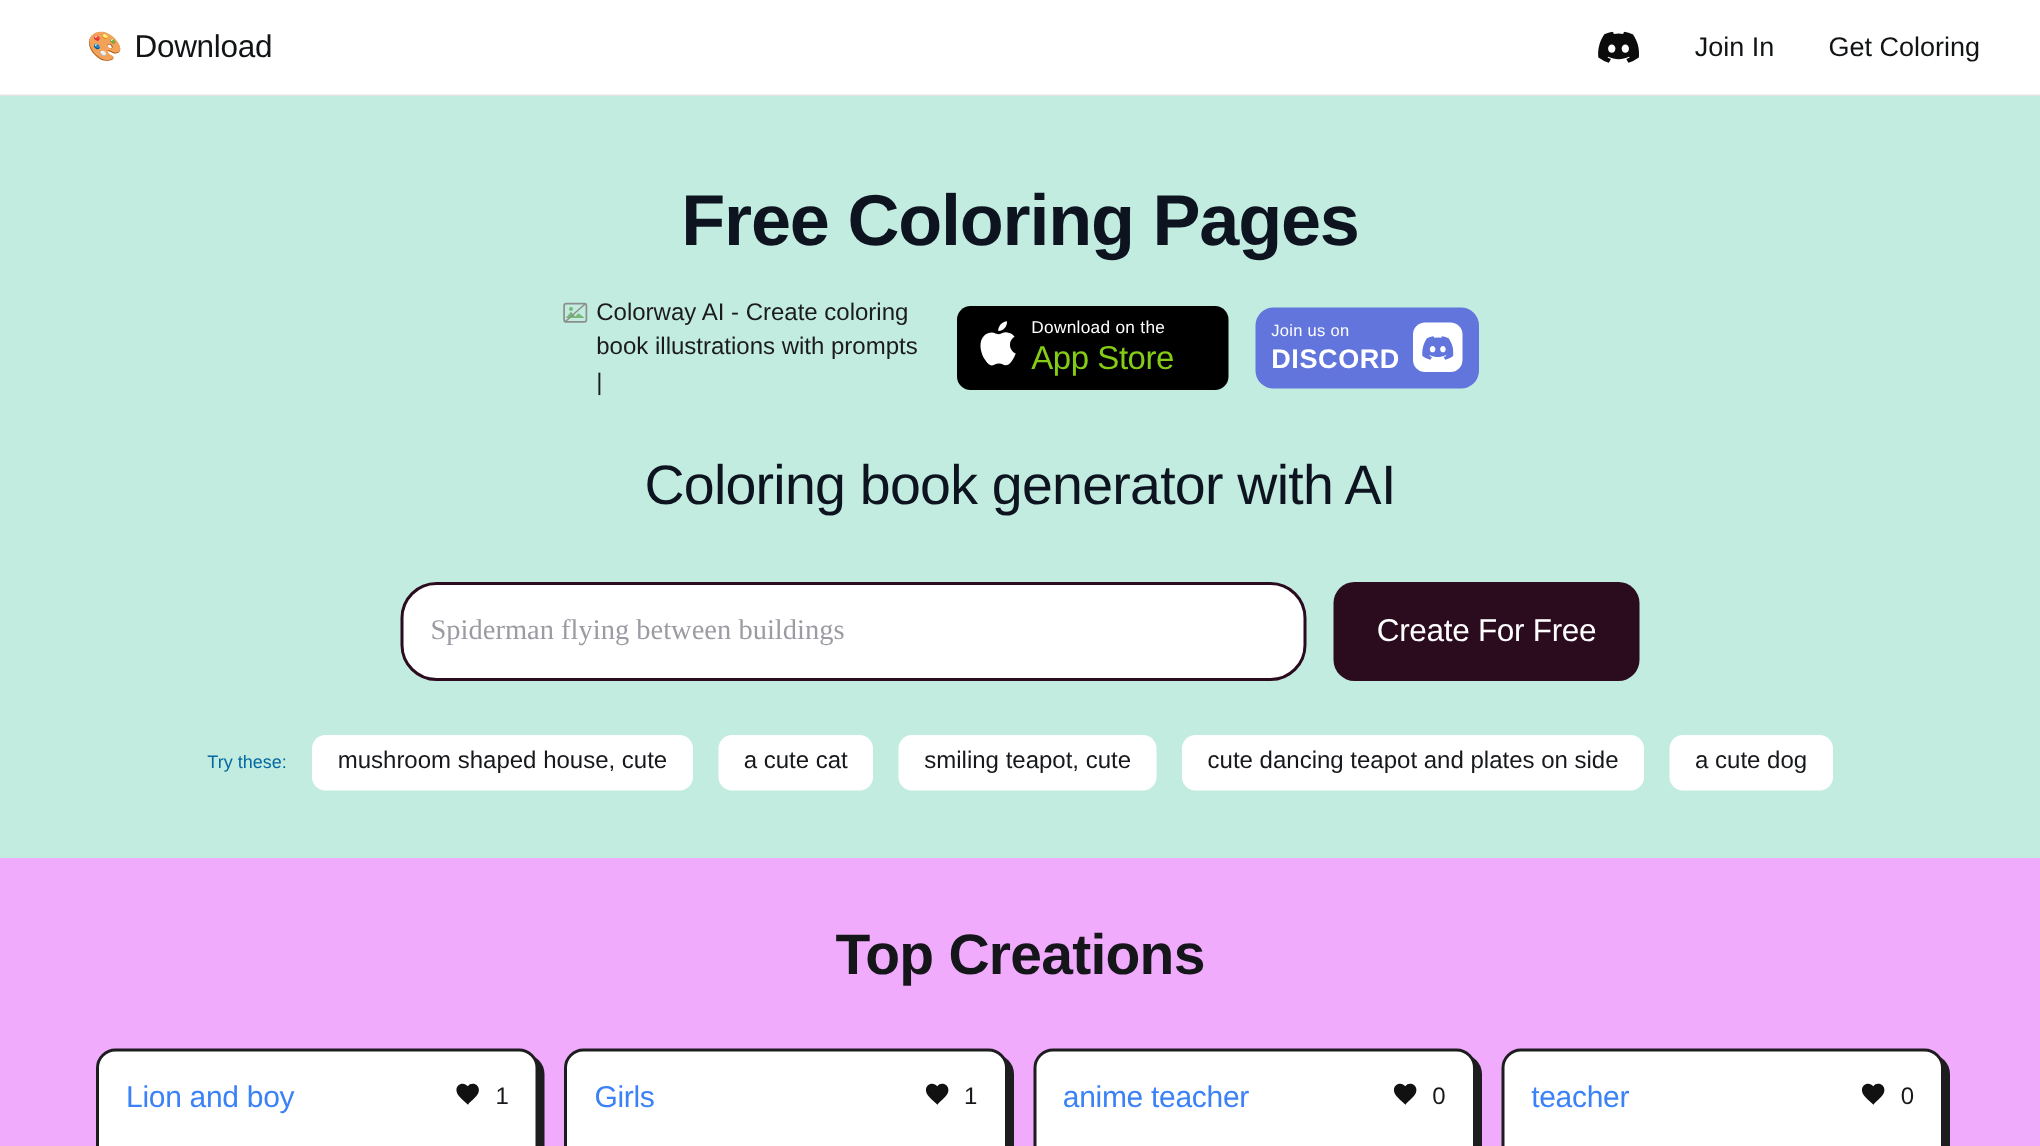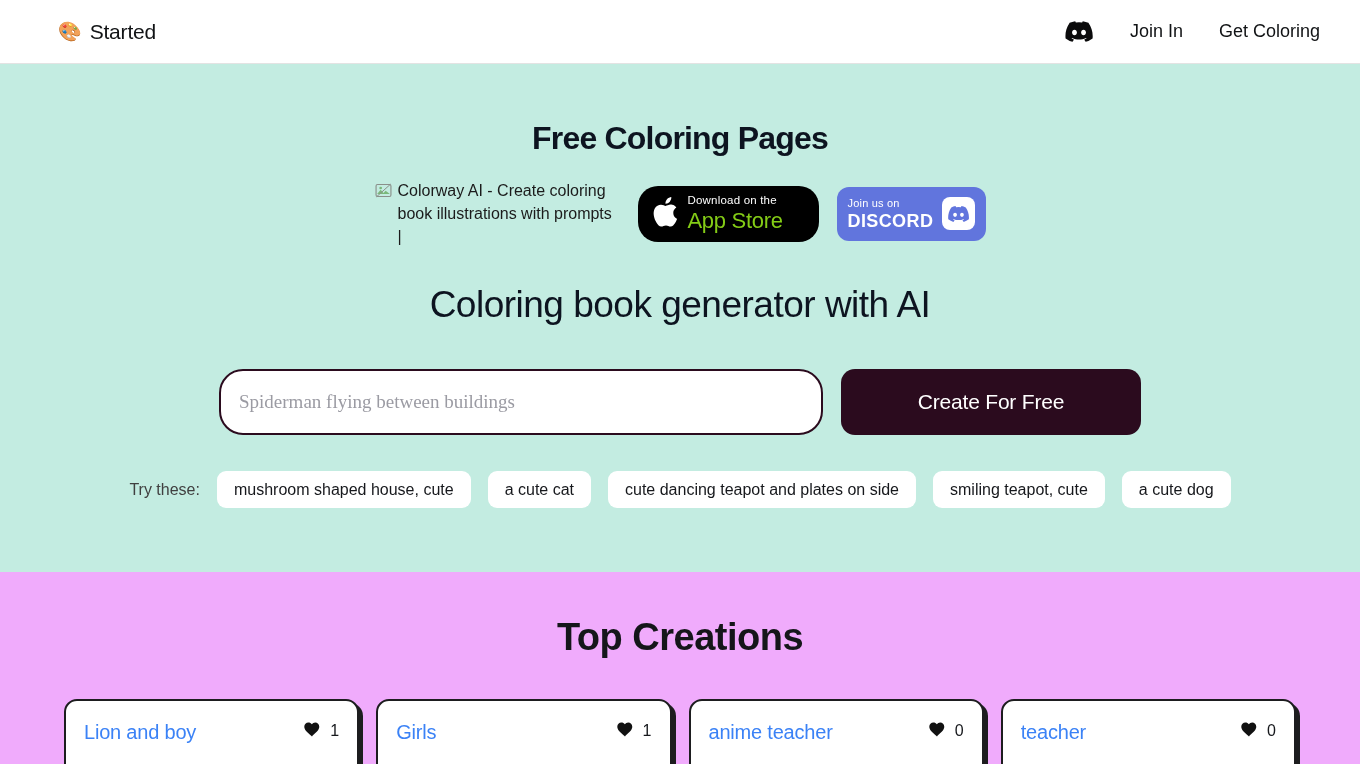--- a/index.html
+++ b/index.html
@@ -59,21 +59,21 @@
     background: #c3ece1;
     height: 508px;
     width: 100%;
     display: flex;
     flex-direction: column;
     align-items: center;
     padding-top: 56px;
     position: relative;
   }
   .hero-title {
-    font-size: 32px;
+    font-size: 48px;
     font-weight: 700;
     color: #0d1420;
     letter-spacing: -0.8px;
     margin: 0;
     line-height: 1.15;
     text-align: center;
   }
 
   .badge-row {
     margin-top: 22px;
@@ -95,21 +95,21 @@
   .broken-icon {
     flex: 0 0 auto;
     margin-top: 3px;
   }
   .broken-alt { flex: 1 1 160px; }
 
   .appstore-badge {
     width: 181px;
     height: 56px;
     background: #000000;
-    border-radius: 20px;
+    border-radius: 9px;
     display: flex;
     align-items: center;
     gap: 10px;
     padding: 0 14px;
     text-decoration: none;
   }
   .appstore-text { display: flex; flex-direction: column; line-height: 1; }
   .appstore-small {
     color: #ffffff;
     font-size: 11.5px;
@@ -176,21 +176,21 @@
     border: 2px solid #2b0b1e;
     background: #ffffff;
     font-size: 19px;
     font-family: Liberation Serif, serif;
     color: #222;
     padding: 0 18px;
     outline: none;
   }
   .prompt-input::placeholder { color: #9b9ba3; }
   .create-btn {
-    width: 300px;
+    width: 204px;
     height: 66px;
     border-radius: 14px;
     background: #2b0b1e;
     color: #ffffff;
     border: none;
     font-size: 21px;
     font-family: "Liberation Sans", sans-serif;
     cursor: pointer;
     letter-spacing: -0.2px;
   }
@@ -198,22 +198,22 @@
   .try-row {
     margin-top: 36px;
     display: flex;
     align-items: center;
     gap: 17px;
     width: 100%;
     justify-content: center;
     padding: 0 24px;
   }
   .try-label {
-    font-size: 16px;
-    color: #404040;
+    font-size: 12px;
+    color: #0369a1;
     white-space: nowrap;
     text-align: center;
   }
   .chip {
     background: #ffffff;
     border: none;
     border-radius: 9px;
     height: 37px;
     padding: 0 17px;
     font-size: 16px;
@@ -273,21 +273,21 @@
     font-size: 16px;
     color: #16181c;
   }
 </style>
 </head>
 <body>
 
 <div class="header">
   <a class="brand" href="#">
     <span class="brand-emoji">🎨</span>
-    <span class="brand-name">Started</span>
+    <span class="brand-name">Download</span>
   </a>
   <div class="nav-right">
     <a class="discord-nav-icon" href="#">
       <svg width="28" height="21" viewBox="0 0 71 55" aria-hidden="true">
         <path fill="#0b0b0c" d="M60.1 4.9A58.5 58.5 0 0 0 45.6.4a.2.2 0 0 0-.2.1c-.6 1.1-1.3 2.6-1.8 3.7a54 54 0 0 0-16.2 0c-.5-1.2-1.2-2.6-1.9-3.7a.2.2 0 0 0-.2-.1c-5 .9-9.9 2.4-14.5 4.5a.2.2 0 0 0-.1.1C1.6 18.7-1 32.1.3 45.4c0 .1 0 .2.1.2a58.9 58.9 0 0 0 17.8 9 .2.2 0 0 0 .3-.1c1.4-1.9 2.6-3.9 3.6-6a.2.2 0 0 0-.1-.3c-1.9-.7-3.8-1.6-5.6-2.6a.2.2 0 0 1 0-.4l1.1-.9a.2.2 0 0 1 .2 0c11.7 5.4 24.4 5.4 36 0a.2.2 0 0 1 .2 0l1.1.9a.2.2 0 0 1 0 .4c-1.8 1-3.6 1.9-5.6 2.6a.2.2 0 0 0-.1.3c1 2.1 2.3 4.1 3.6 6a.2.2 0 0 0 .3.1 58.7 58.7 0 0 0 17.8-9 .2.2 0 0 0 .1-.2c1.5-15.4-2.5-28.7-10.6-40.4a.2.2 0 0 0-.1-.1zM23.7 37.3c-3.5 0-6.4-3.2-6.4-7.2s2.8-7.2 6.4-7.2c3.6 0 6.5 3.3 6.4 7.2 0 4-2.8 7.2-6.4 7.2zm23.7 0c-3.5 0-6.4-3.2-6.4-7.2s2.8-7.2 6.4-7.2c3.6 0 6.5 3.3 6.4 7.2 0 4-2.8 7.2-6.4 7.2z"></path>
       </svg>
     </a>
     <a class="nav-link" href="#">Join In</a>
     <a class="nav-link" href="#">Get Coloring</a>
   </div>
@@ -341,22 +341,22 @@
 
   <div class="prompt-row">
     <input class="prompt-input" type="text" placeholder="Spiderman flying between buildings" style="">
     <button class="create-btn">Create For Free</button>
   </div>
 
   <div class="try-row">
     <span class="try-label">Try these:</span>
     <button class="chip">mushroom shaped house, cute</button>
     <button class="chip">a cute cat</button>
+    <button class="chip">smiling teapot, cute</button>
     <button class="chip">cute dancing teapot and plates on side</button>
-    <button class="chip">smiling teapot, cute</button>
     <button class="chip">a cute dog</button>
   </div>
 
 </div>
 
 <div class="creations">
   <h2 class="creations-title">Top Creations</h2>
 
   <div class="cards-row">
 

